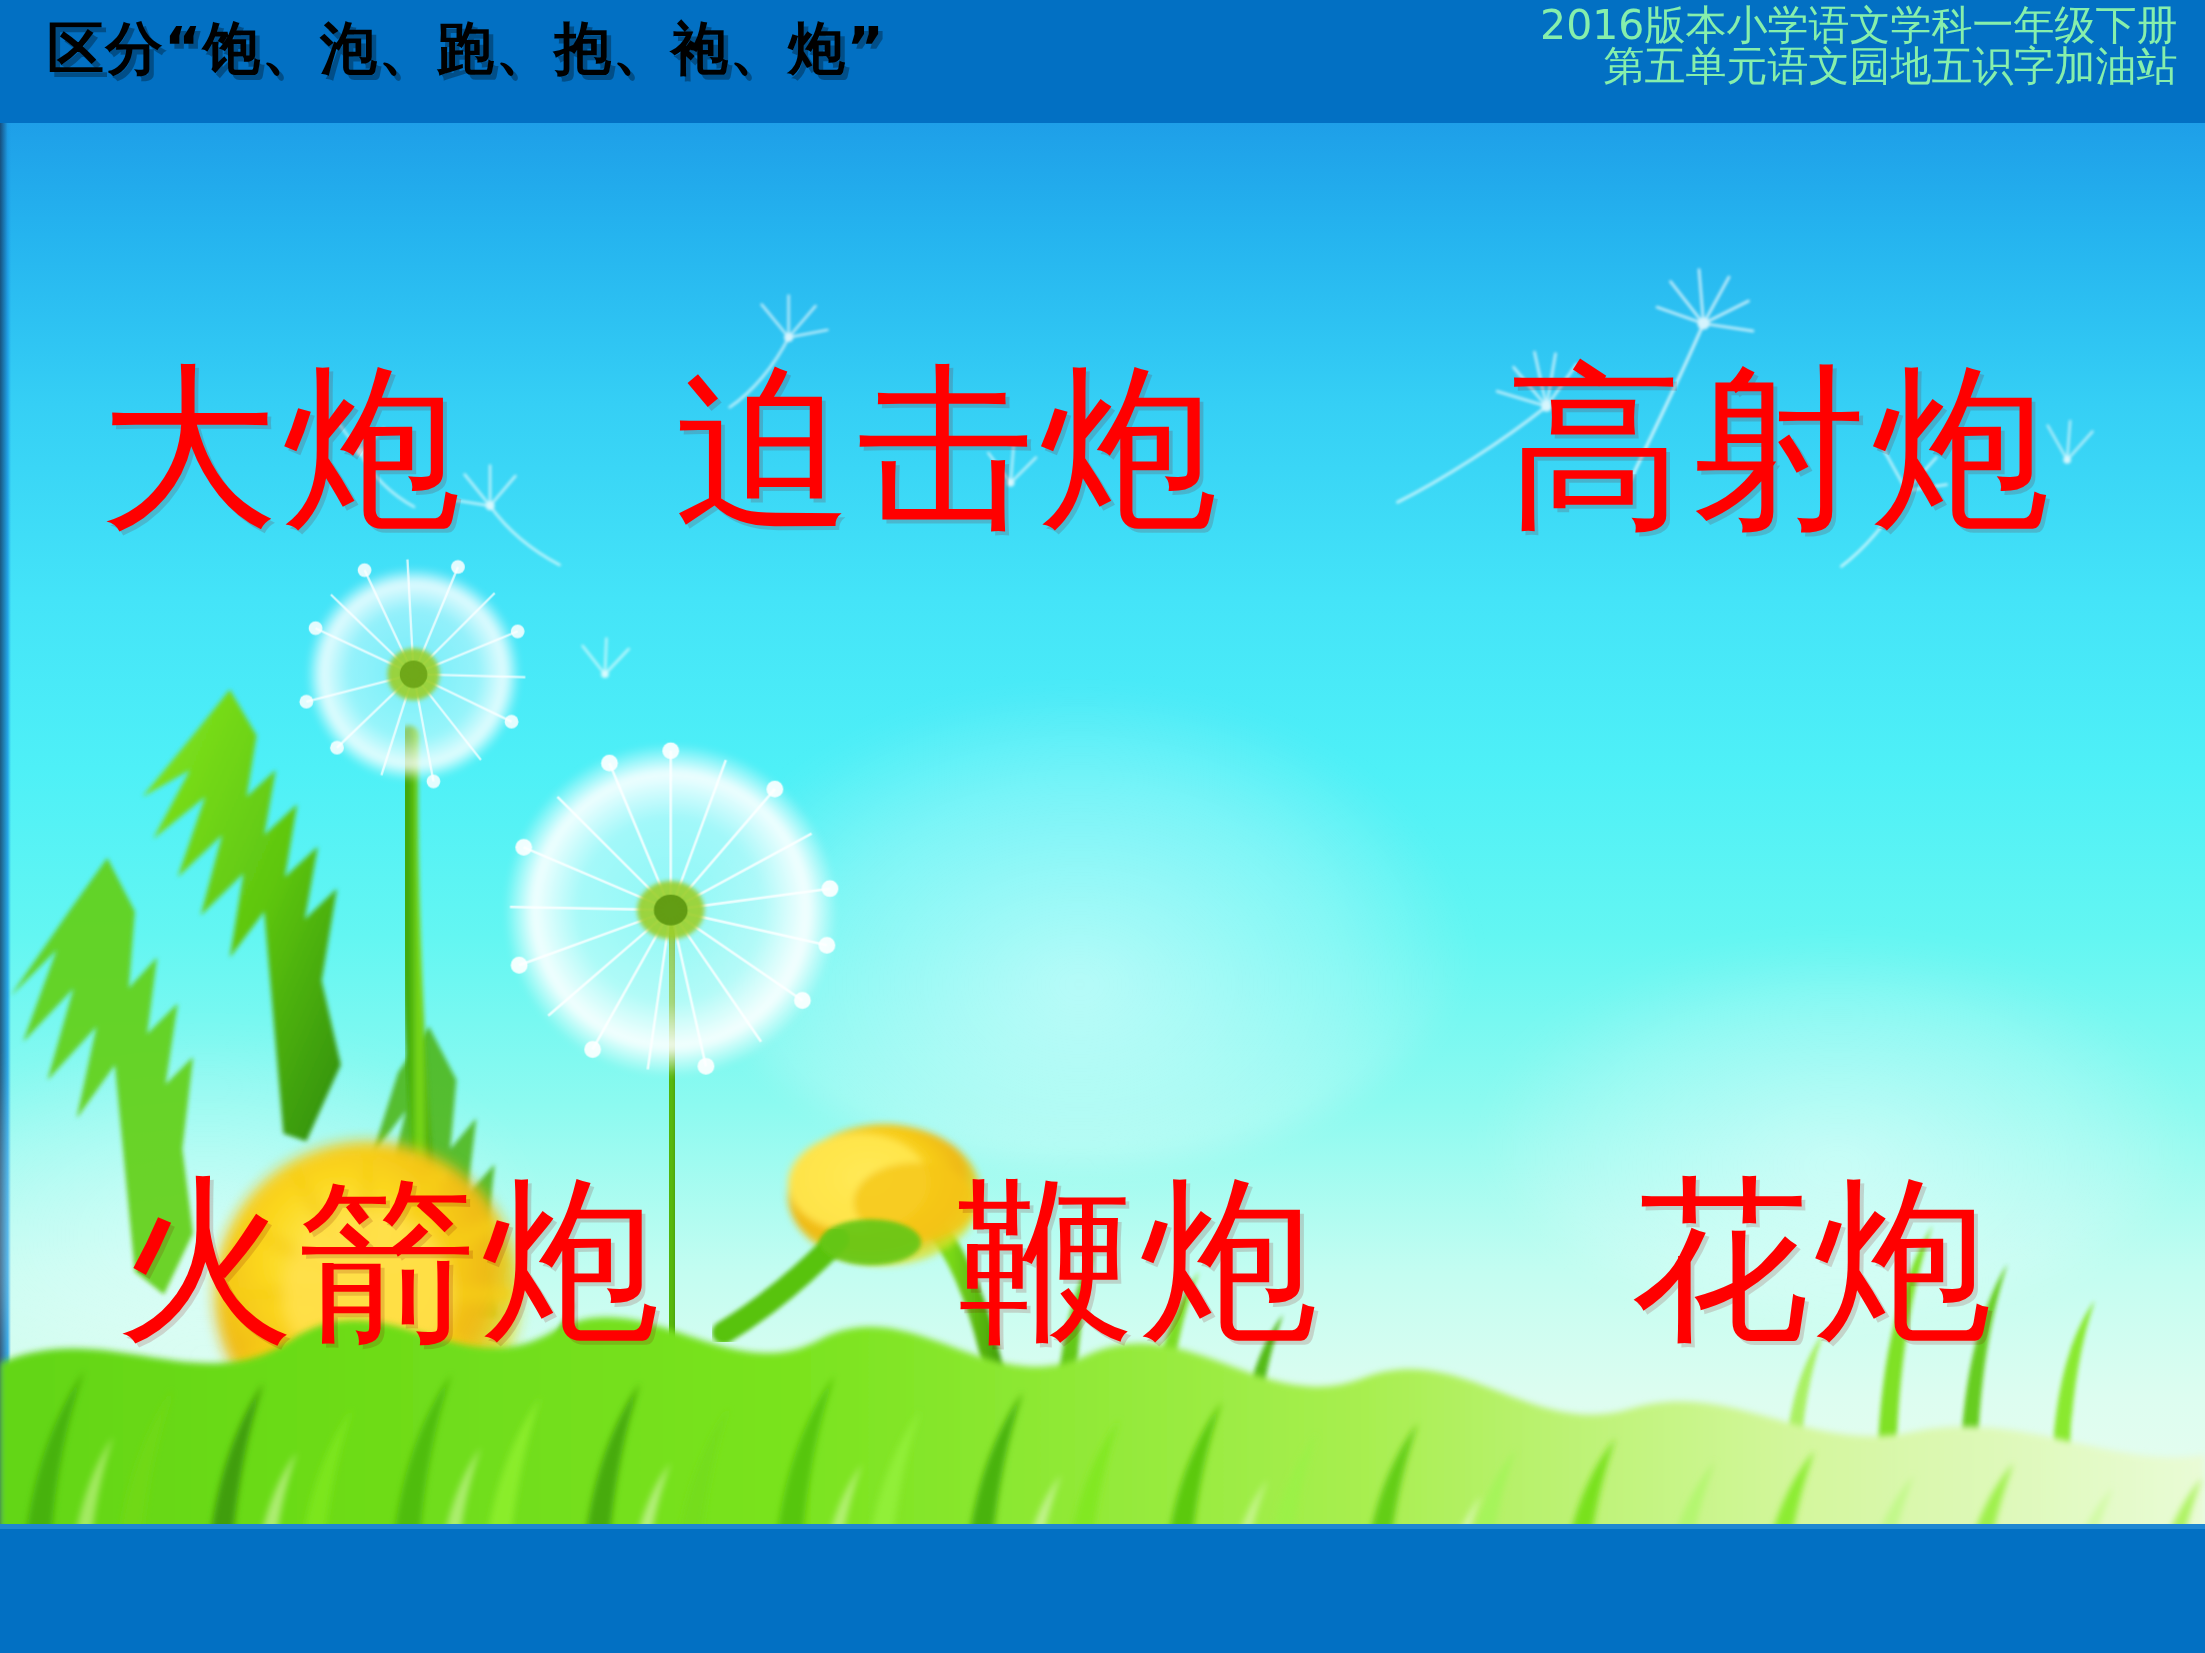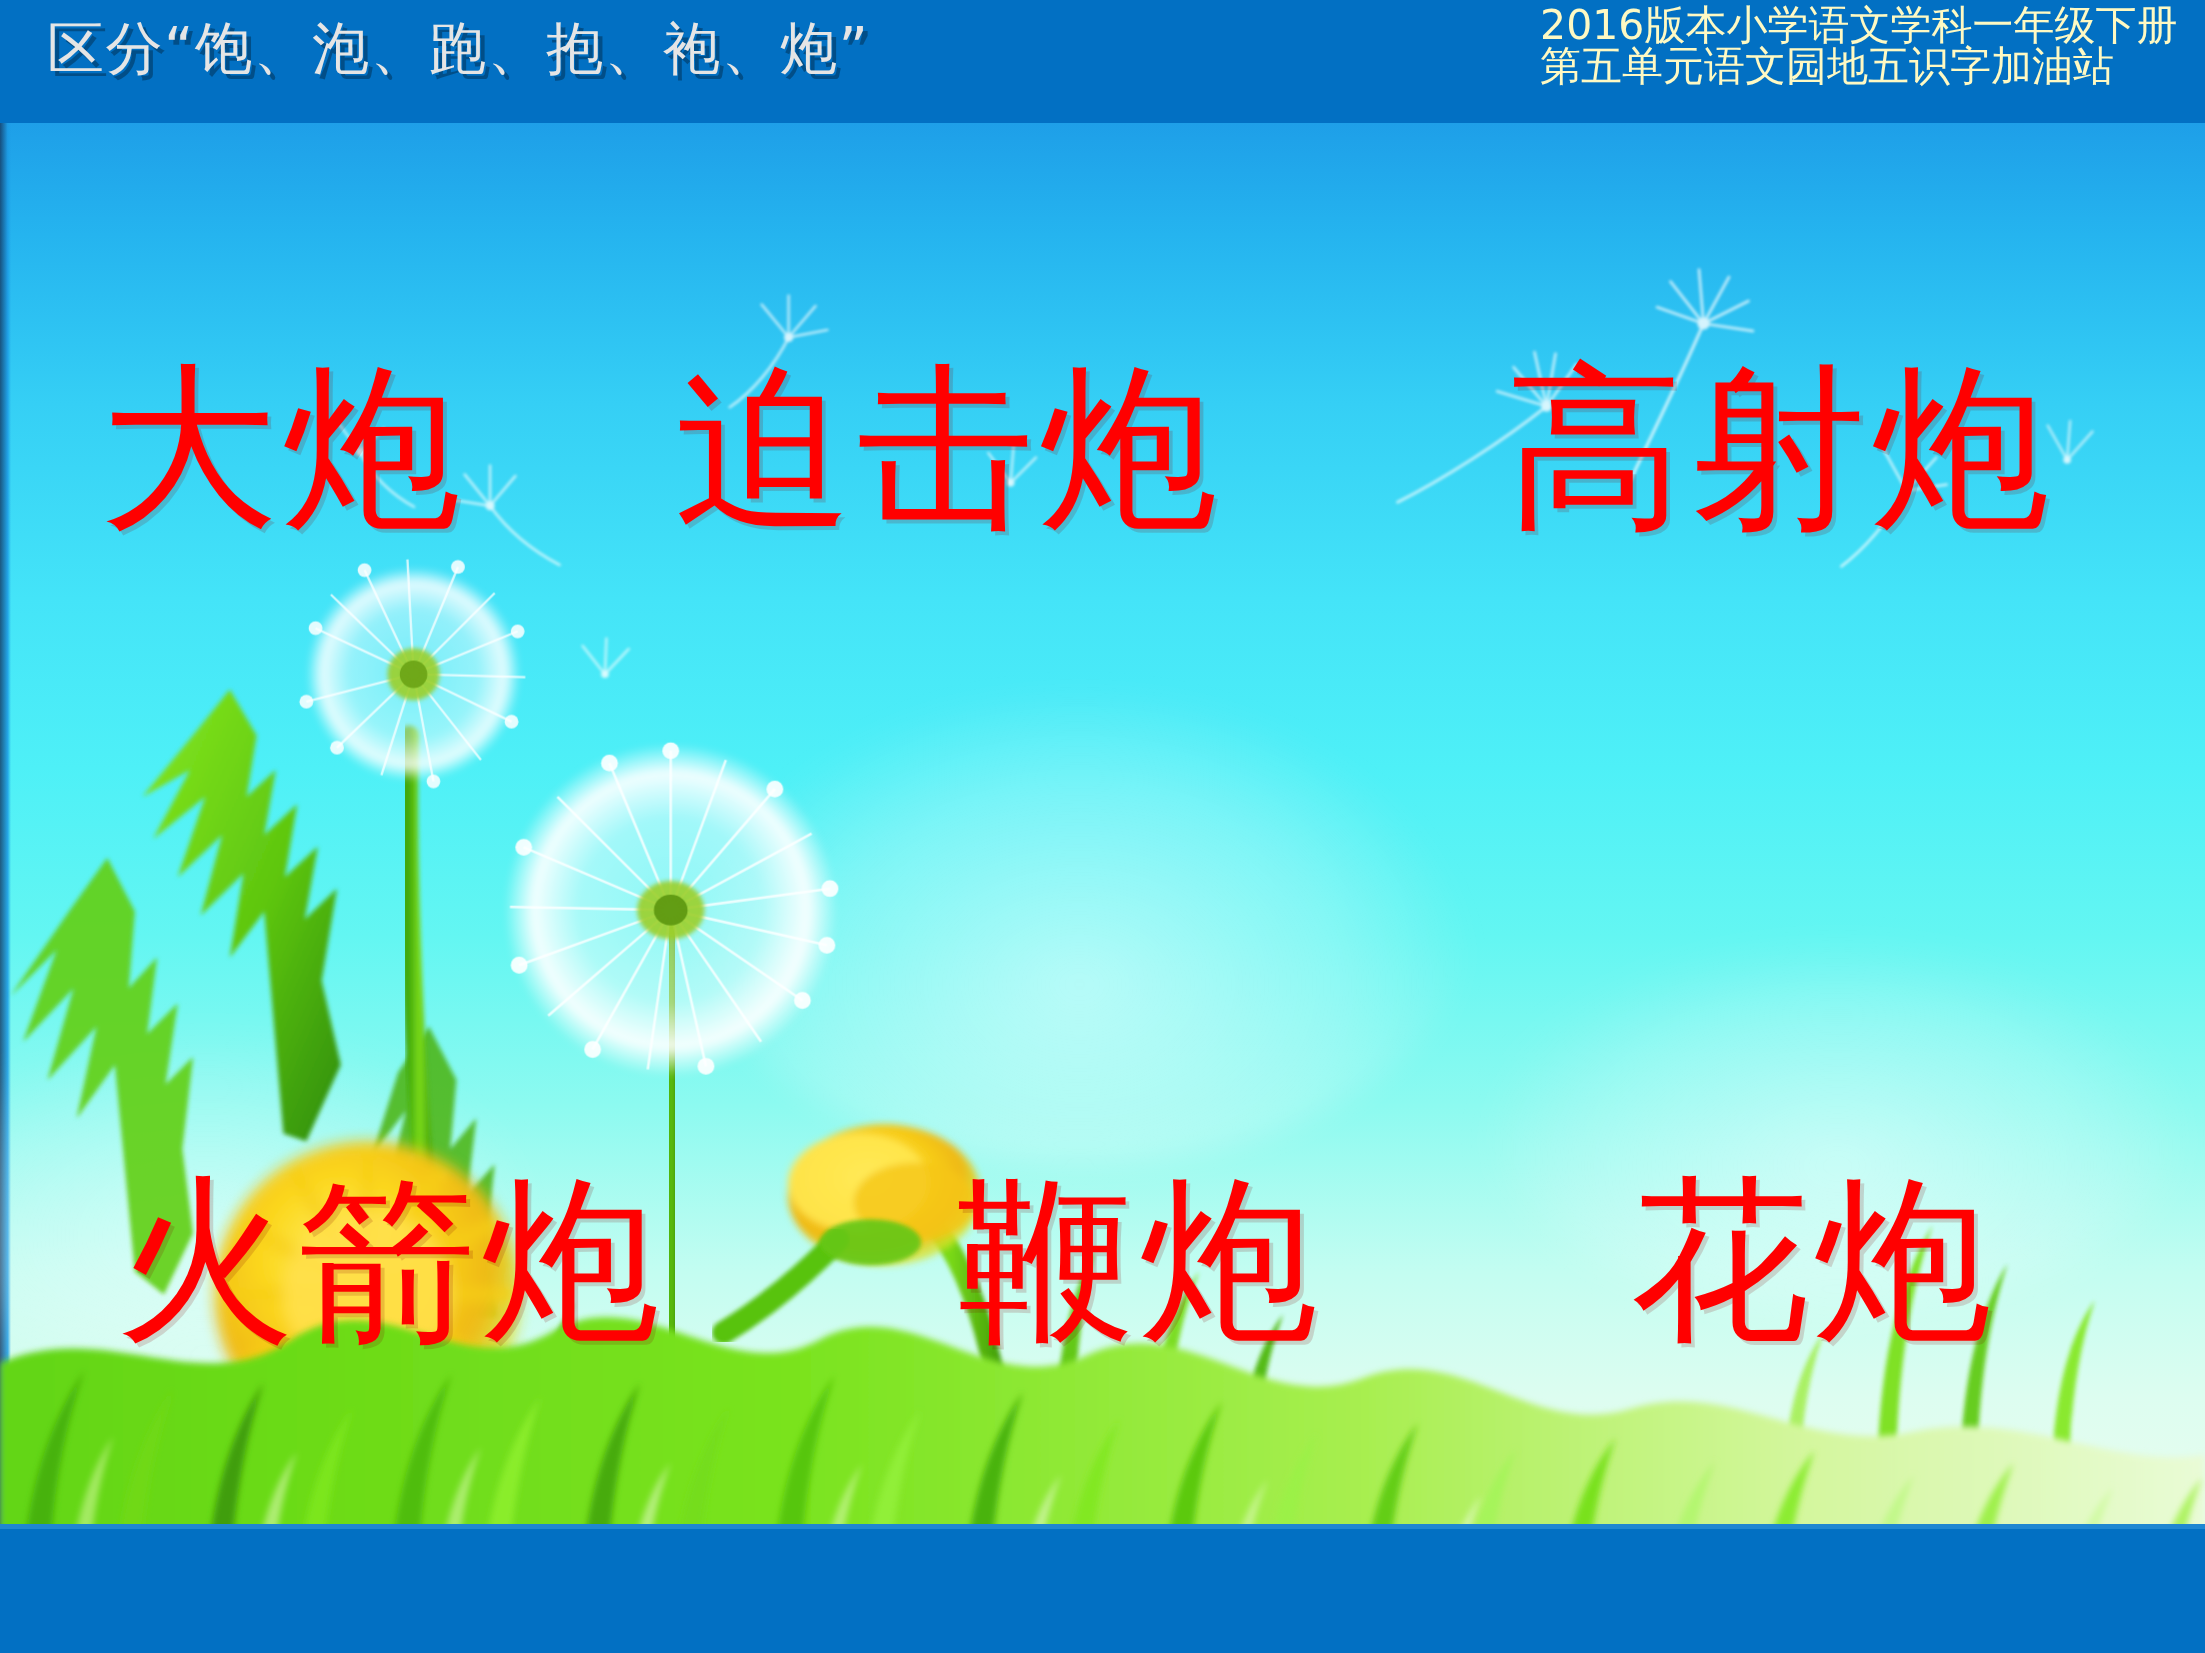--- a/index.html
+++ b/index.html
@@ -18,31 +18,32 @@
   
   #header{
     position:absolute; left:0; top:0; width:2205px; height:123px;
     background:#0270c3;
     z-index:60;
   }
   #header-title{
     position:absolute;
     left:47px; top:10.7px;
     font-size:57px;
-    font-weight:normal;
-    color:#e5e5e5;
+    font-weight:bold;
+    color:#000000;
     letter-spacing:1.5px;
     white-space:nowrap;
     text-shadow:4.6px 4.6px 0 rgba(0,0,0,.30);
     font-family:"DejaVu Sans","Liberation Sans",sans-serif;
   }
   #header-meta{
     position:absolute;
     right:27.6px; top:4.6px;
-    color:#fef9c3;
+    text-align:right;
+    color:#86efac;
     line-height:1.02;
     white-space:nowrap;
   }
   #header-meta .ln{
     display:block;
     font-size:41px;
     font-weight:normal;
     font-family:"DejaVu Sans","Liberation Sans",sans-serif;
   }
 

